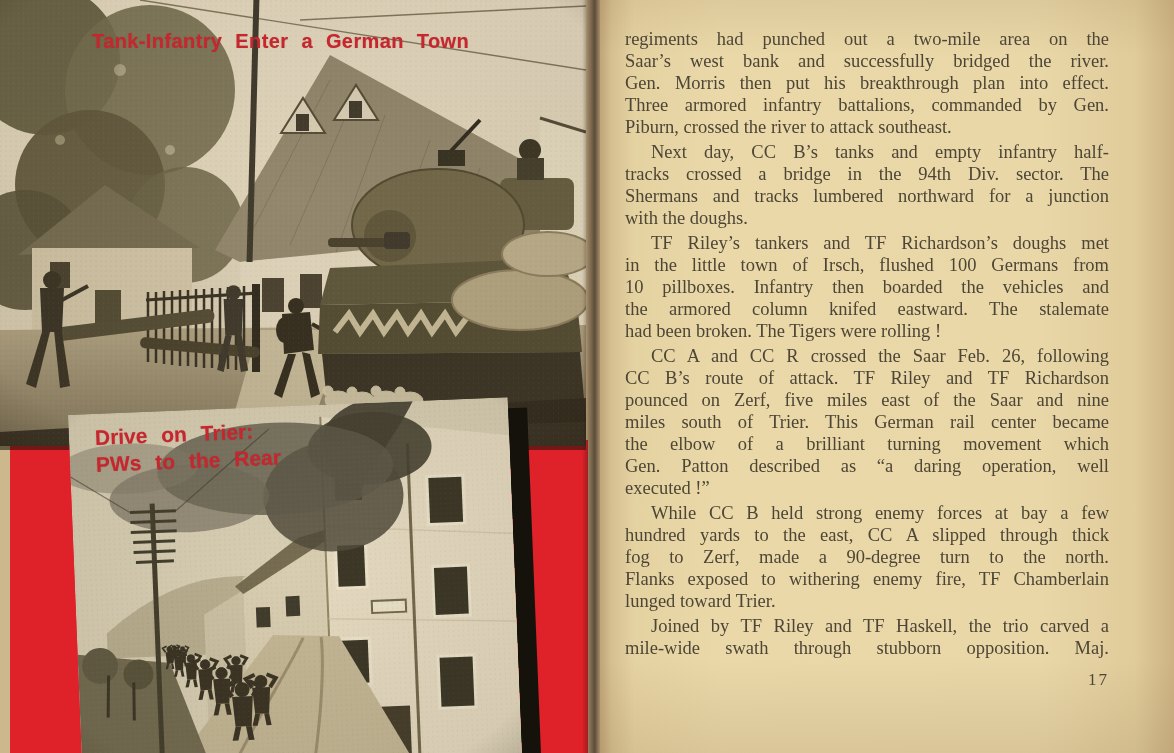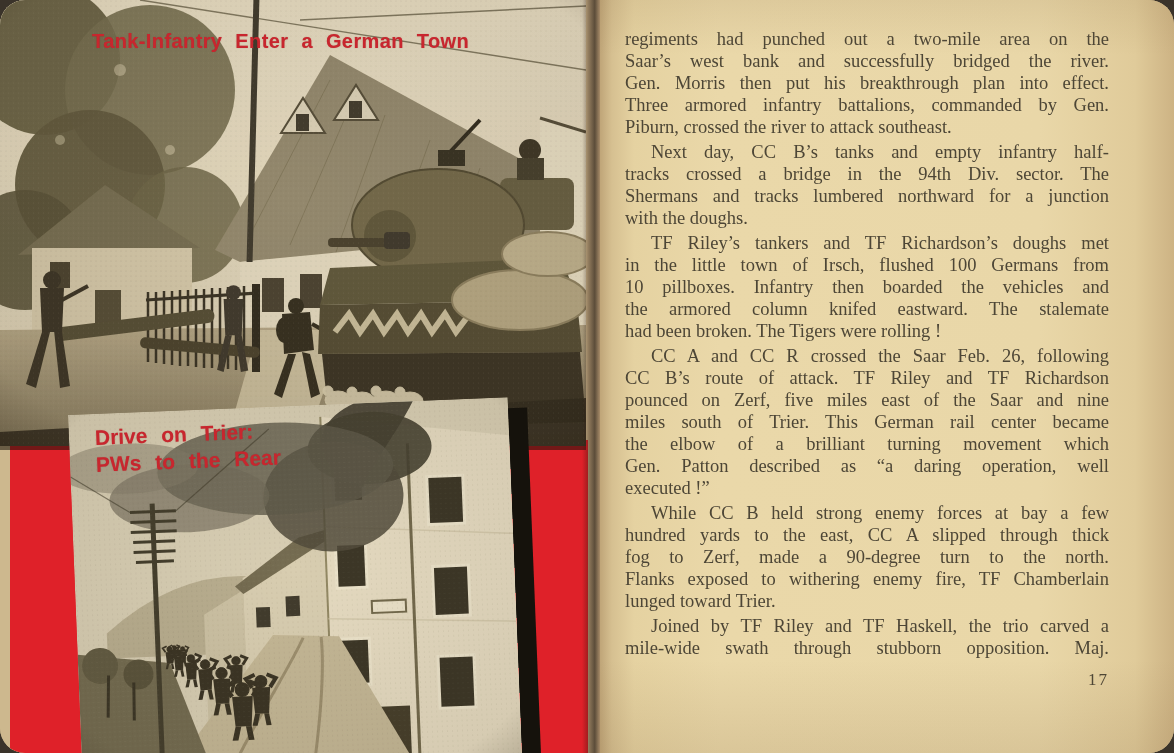--- a/index.html
+++ b/index.html
@@ -1,17 +1,17 @@
 <!DOCTYPE html>
 <html style="--accent-red: #df2129; --caption-red: #c8262e; --page-tan: #e8d6a8; --ink: #4d4636;"><head>
 <meta charset="utf-8">
 <style>
   html,body{margin:0;padding:0;background:#3a332a;}
   #stage{position:relative;width:1174px;height:753px;overflow:hidden;
-         font-family:"Liberation Serif",serif;background:#cdb88e;border-radius:25px;}
+         font-family:"Liberation Serif",serif;background:#cdb88e;}
 
   
   #left-page{position:absolute;left:0;top:0;width:600px;height:753px;background:#cdb88e;}
   .red-block{position:absolute;left:10px;top:440px;width:578px;height:313px;
              background:var(--accent-red,#df2129);}
   .photo-top{position:absolute;left:0;top:0;width:586px;height:446px;overflow:hidden;
              box-shadow:0 4px 0 rgba(25,18,10,.55);}
   .photo-top svg,.photo-bottom svg{display:block;width:100%;height:100%;}
   .caption{position:absolute;font-family:"Liberation Sans",sans-serif;font-weight:bold;
            color:var(--caption-red,#c8262e);line-height:1.3;

